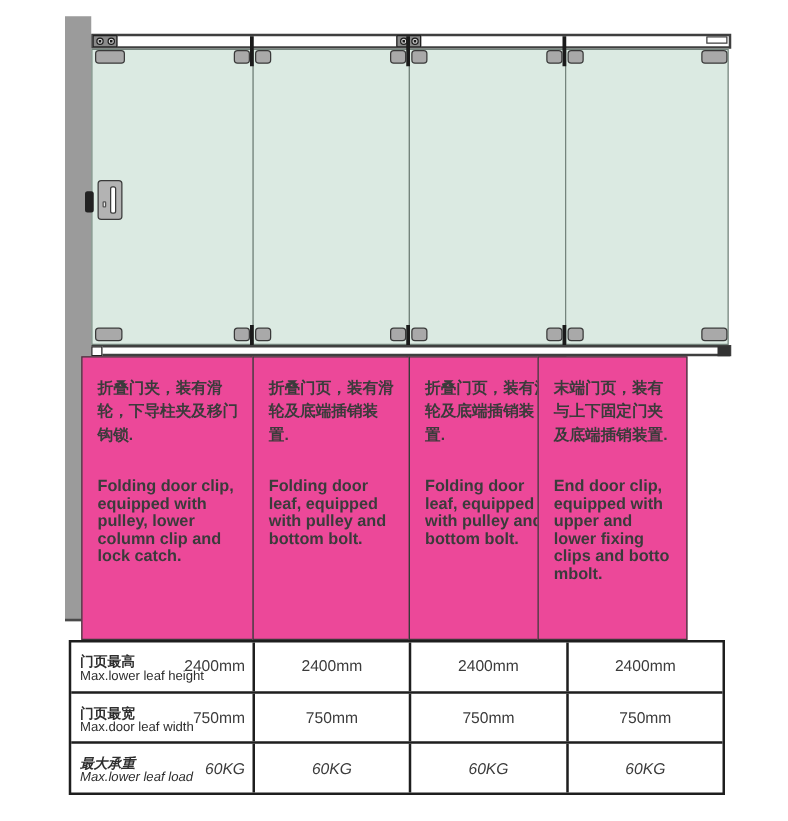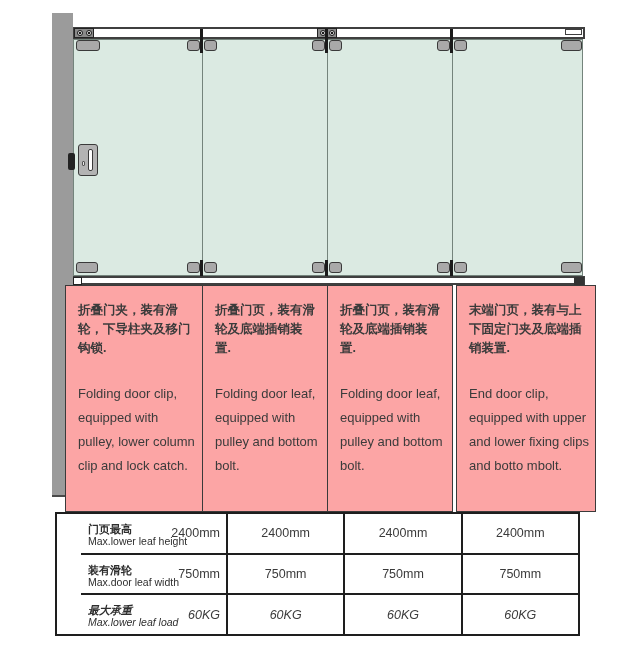--- a/index.html
+++ b/index.html
@@ -34,29 +34,29 @@
   .lock-knob{position:absolute; left:68px; top:153px; width:7px; height:17px;
              background:#222; border-radius:2px;}
   .lock-plate{position:absolute; left:78px; top:144px; width:20px; height:32px;
               background:#b3b3b3; border:1px solid #3a3a3a; border-radius:3px;}
   .lock-slot{position:absolute; right:4px; top:4px; width:5px; height:22px;
              background:#fff; border:1px solid #3a3a3a; border-radius:2px;}
   .lock-keyhole{position:absolute; left:3px; top:16px; width:3px; height:5px;
                 background:#e8e8e8; border:1px solid #555; border-radius:1px;}
 
   
-  .desc-col{position:absolute; top:285px; height:227px; border:1px solid #3a3a3a; background:#fca5a5;}
+  .desc-col{position:absolute; top:285px; height:227px; border:1px solid #3a3a3a; background:#ec4899;}
   .desc-zh{position:absolute; left:12px; right:9px; top:15px;
            font-size:12.5px; font-weight:600; line-height:19px; color:var(--text);}
   .desc-en{position:absolute; left:12px; right:6px; top:96px;
-           font-size:13px; line-height:24px; color:var(--text);}
+           font-size:13px; line-height:14px; color:var(--text);font-weight:bold;}
 
   
   .spec-table{position:absolute; left:55px; top:512px; width:525px; height:124px;
-              border:2px solid #1e1e1e; display:flex; flex-direction:column;padding-left:24px;}
+              border:2px solid #1e1e1e; display:flex; flex-direction:column;}
   .spec-row{flex:1; display:flex; border-bottom:2px solid #1e1e1e;}
   .spec-row:last-child{border-bottom:none;font-style:italic;}
   .cell-label{width:147px; border-right:2px solid #1e1e1e; position:relative;}
   .label-zh{position:absolute; left:7px; top:8px; font-size:11px; font-weight:600; color:#2e2e2e;}
   .label-en{position:absolute; left:7px; top:21px; font-size:10.5px; color:#2e2e2e;}
   .label-val{position:absolute; right:6px; top:0; bottom:0; display:flex; align-items:center;
              font-size:12.5px; color:var(--text);}
   .cell-val{flex:1; border-right:2px solid #1e1e1e; display:flex; align-items:center;
             justify-content:center; font-size:12.5px; color:var(--text);}
   .cell-val:last-child{border-right:none;}
@@ -129,39 +129,39 @@
     <div class="desc-en">Folding door clip, equipped with pulley, lower column clip and lock catch.</div>
   </div>
   <div class="desc-col" style="left:202px; width:126px">
     <div class="desc-zh">折叠门页，装有滑轮及底端插销装置.</div>
     <div class="desc-en">Folding door leaf, equipped with pulley and bottom bolt.</div>
   </div>
   <div class="desc-col" style="left:327px; width:126px">
     <div class="desc-zh">折叠门页，装有滑轮及底端插销装置.</div>
     <div class="desc-en">Folding door leaf, equipped with pulley and bottom bolt.</div>
   </div>
-  <div class="desc-col" style="left:456px; width:140px">
+  <div class="desc-col" style="left:430px; width:120px">
     <div class="desc-zh">末端门页，装有与上下固定门夹及底端插销装置.</div>
     <div class="desc-en">End door clip, equipped with upper and lower fixing clips and botto mbolt.</div>
   </div>
 
   <div class="spec-table">
     <div class="spec-row">
       <div class="cell-label">
         <div class="label-zh">门页最高</div>
         <div class="label-en">Max.lower leaf height</div>
         <div class="label-val">2400mm</div>
       </div>
       <div class="cell-val c2">2400mm</div>
       <div class="cell-val c3">2400mm</div>
       <div class="cell-val">2400mm</div>
     </div>
     <div class="spec-row">
       <div class="cell-label">
-        <div class="label-zh">装有滑轮</div>
+        <div class="label-zh">门页最宽</div>
         <div class="label-en">Max.door leaf width</div>
         <div class="label-val">750mm</div>
       </div>
       <div class="cell-val c2">750mm</div>
       <div class="cell-val c3">750mm</div>
       <div class="cell-val">750mm</div>
     </div>
     <div class="spec-row">
       <div class="cell-label">
         <div class="label-zh">最大承重</div>

